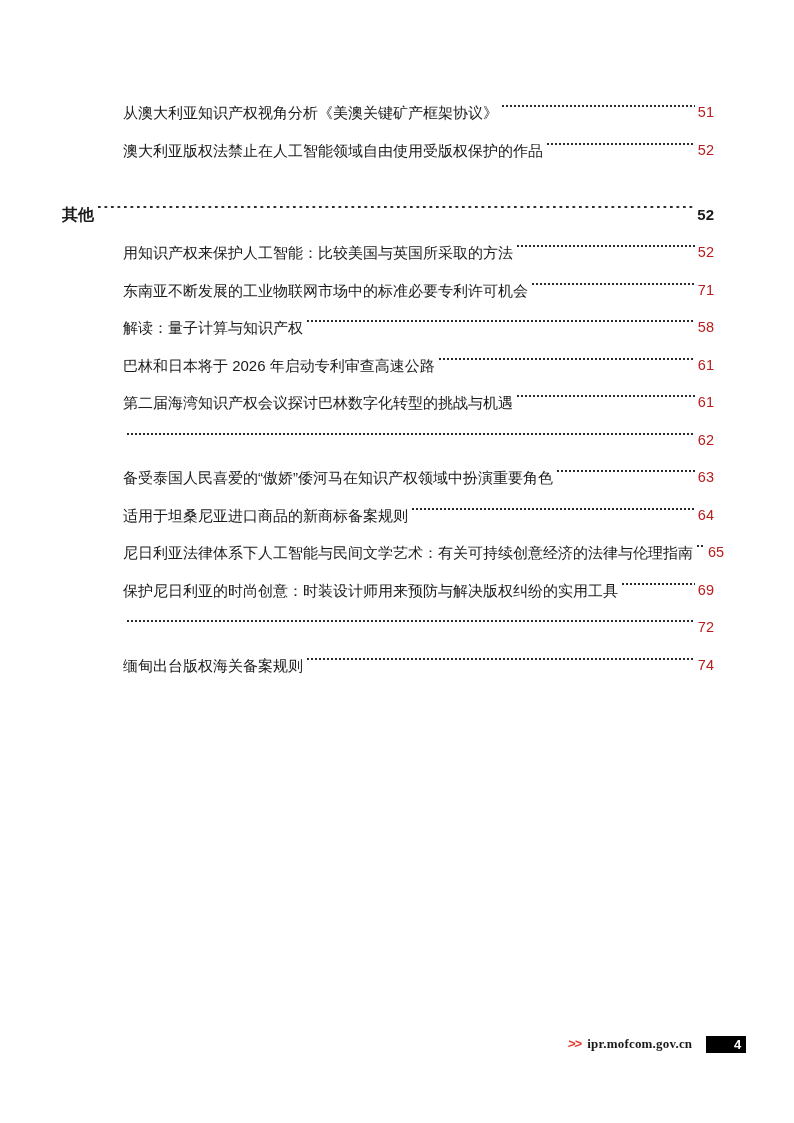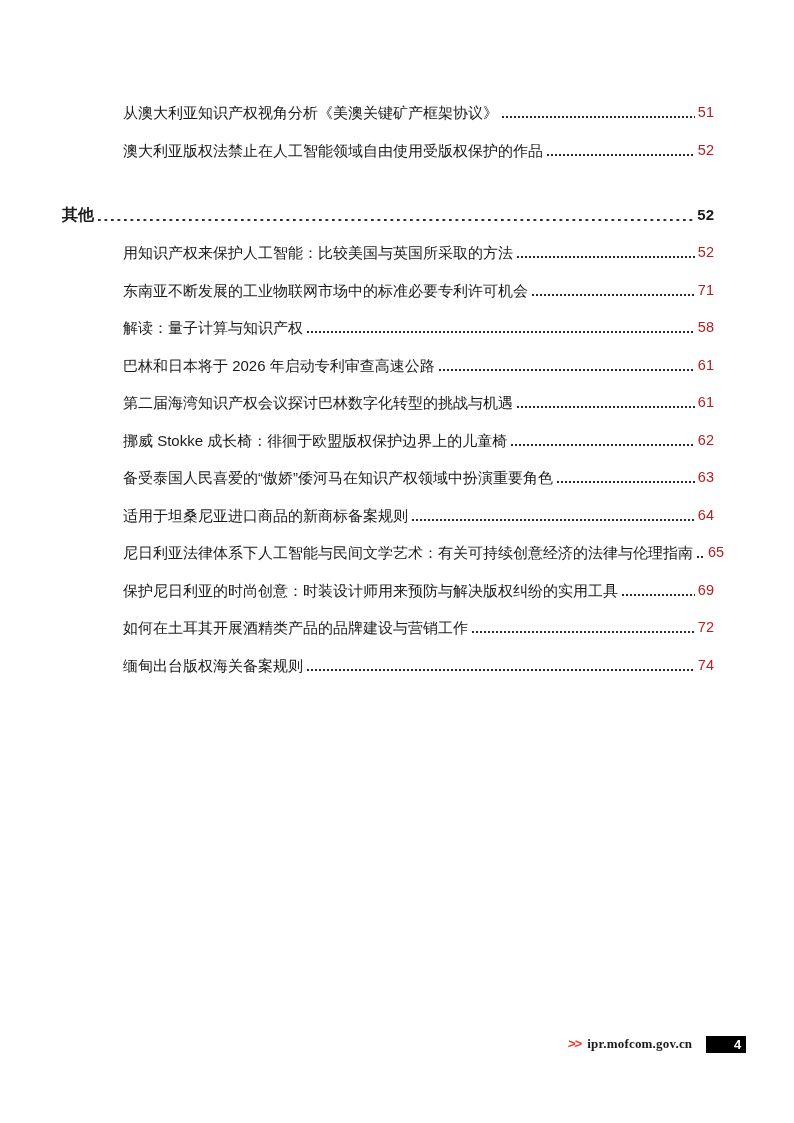--- a/index.html
+++ b/index.html
@@ -17,21 +17,20 @@
     color: #1a1a1a;
   }
   .toc {
     position: absolute;
     left: 62px;
     top: 104px;
     width: 652px;
   }
   .row {
     display: flex;
-    align-items: flex-end;
     height: 17px;
     margin-bottom: 20.5px;
     white-space: nowrap;
   }
   .entry-row { padding-left: 61px; }
   .e-label {
     font-size: 15px;
     line-height: 17px;
     color: #1a1a1a;
     flex: 0 0 auto;
@@ -164,21 +163,20 @@
     <span class="e-page">61</span>
   </div>
 
   <div class="row entry-row">
     <span class="e-label">第二届海湾知识产权会议探讨巴林数字化转型的挑战与机遇</span>
     <span class="leader"></span>
     <span class="e-page">61</span>
   </div>
 
   <div class="row entry-row">
-    <span class="e-label">挪威 Stokke 成长椅：徘徊于欧盟版权保护边界上的儿童椅</span>
     <span class="leader"></span>
     <span class="e-page">62</span>
   </div>
 
   <div class="row entry-row">
     <span class="e-label">备受泰国人民喜爱的“傲娇”倭河马在知识产权领域中扮演重要角色</span>
     <span class="leader"></span>
     <span class="e-page">63</span>
   </div>
 
@@ -194,21 +192,20 @@
     <span class="e-page">65</span>
   </div>
 
   <div class="row entry-row">
     <span class="e-label">保护尼日利亚的时尚创意：时装设计师用来预防与解决版权纠纷的实用工具</span>
     <span class="leader"></span>
     <span class="e-page">69</span>
   </div>
 
   <div class="row entry-row">
-    <span class="e-label">如何在土耳其开展酒精类产品的品牌建设与营销工作</span>
     <span class="leader"></span>
     <span class="e-page">72</span>
   </div>
 
   <div class="row entry-row">
     <span class="e-label">缅甸出台版权海关备案规则</span>
     <span class="leader"></span>
     <span class="e-page">74</span>
   </div>
 </div>

